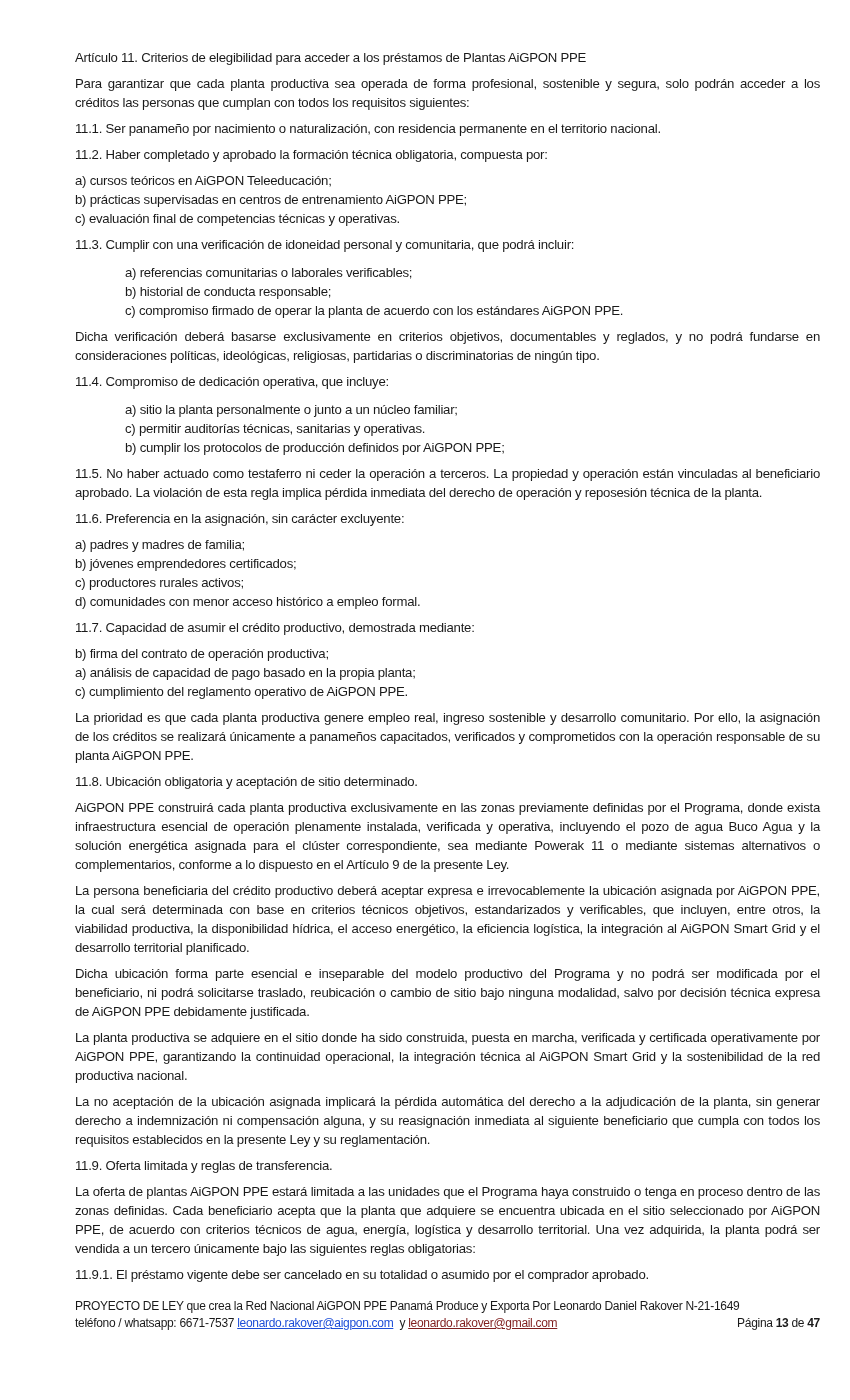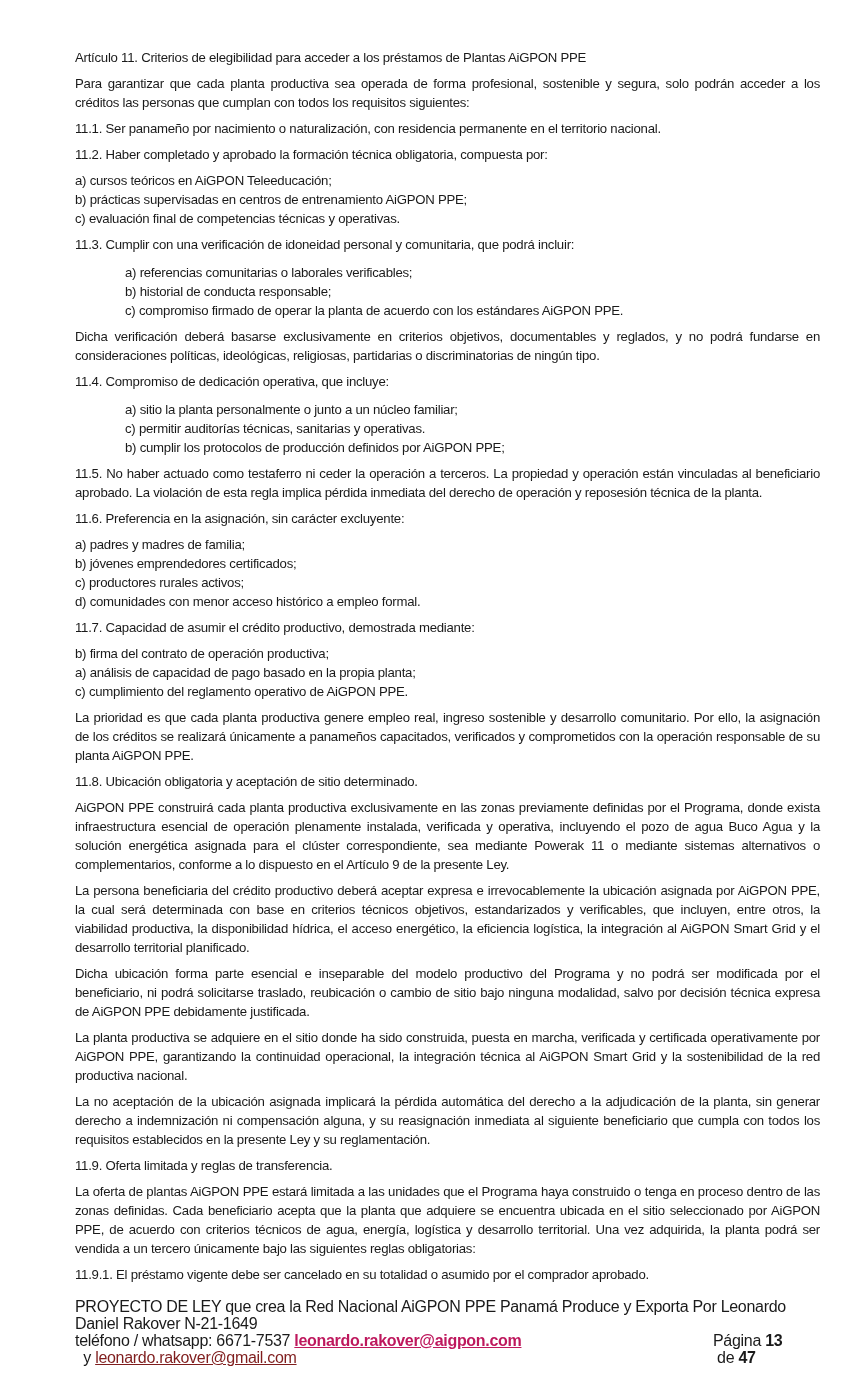--- a/index.html
+++ b/index.html
@@ -5,21 +5,21 @@
   html, body { margin: 0; padding: 0; background: #ffffff; }
   body { width: 850px; height: 1400px; position: relative; overflow: hidden;
          font-family: "Liberation Sans", sans-serif; color: #1a1a1a; }
   .page { position: absolute; left: 75px; top: 42px; width: 745px; }
   p { margin: 6px 0 7px 0; font-size: 13.2px; line-height: 19px; letter-spacing: -0.25px; }
   p.just { text-align: justify; }
   .list { margin: 0 0 7px 0; }
   .list .li { font-size: 13.2px; line-height: 19px; letter-spacing: -0.25px; }
   .list.indent { padding-left: 50px; margin-top: 9px; }
   .footer { position: absolute; left: 75px; top: 1298px; width: 745px;
-            font-size: 16px; line-height: 17px; letter-spacing: -0.3px; color: #1a1a1a; }
+            font-size: 12px; line-height: 17px; letter-spacing: -0.3px; color: #1a1a1a; }
   .footer .row2 { display: flex; justify-content: space-between; }
   .footer a { color: #2f5fb3; text-decoration: underline; }
   .footer b { font-weight: bold; }
 </style>
 </head>
 <body>
 
 <div class="page">
   <p>Artículo 11. Criterios de elegibilidad para acceder a los préstamos de Plantas AiGPON PPE</p>
   <p class="just">Para garantizar que cada planta productiva sea operada de forma profesional, sostenible y segura, solo podrán acceder a los créditos las personas que cumplan con todos los requisitos siguientes:</p>
@@ -73,16 +73,16 @@
   <p class="just">La no aceptación de la ubicación asignada implicará la pérdida automática del derecho a la adjudicación de la planta, sin generar derecho a indemnización ni compensación alguna, y su reasignación inmediata al siguiente beneficiario que cumpla con todos los requisitos establecidos en la presente Ley y su reglamentación.</p>
 
   <p>11.9. Oferta limitada y reglas de transferencia.</p>
   <p class="just">La oferta de plantas AiGPON PPE estará limitada a las unidades que el Programa haya construido o tenga en proceso dentro de las zonas definidas. Cada beneficiario acepta que la planta que adquiere se encuentra ubicada en el sitio seleccionado por AiGPON PPE, de acuerdo con criterios técnicos de agua, energía, logística y desarrollo territorial. Una vez adquirida, la planta podrá ser vendida a un tercero únicamente bajo las siguientes reglas obligatorias:</p>
   <p>11.9.1. El préstamo vigente debe ser cancelado en su totalidad o asumido por el comprador aprobado.</p>
 </div>
 
 <div class="footer">
   <div>PROYECTO DE LEY que crea la Red Nacional AiGPON PPE  Panamá Produce y Exporta Por Leonardo Daniel Rakover N-21-1649</div>
   <div class="row2">
-    <span><span>teléfono / whatsapp: 6671-7537 </span><a href="#" style="color: #be185d; font-weight: bold;">leonardo.rakover@aigpon.com</a><span style="white-space:pre">  y </span><a href="#" style="color: #7f1d1d;">leonardo.rakover@gmail.com</a></span>
+    <span><span>teléfono / whatsapp: 6671-7537 </span><a href="#" style="color: #1d4ed8;">leonardo.rakover@aigpon.com</a><span style="white-space:pre">  y </span><a href="#" style="color: #7f1d1d;">leonardo.rakover@gmail.com</a></span>
     <span><span style="white-space:pre">Página </span><b>13</b><span style="white-space:pre"> de </span><b>47</b></span>
   </div>
 </div>
 
 </body></html>

